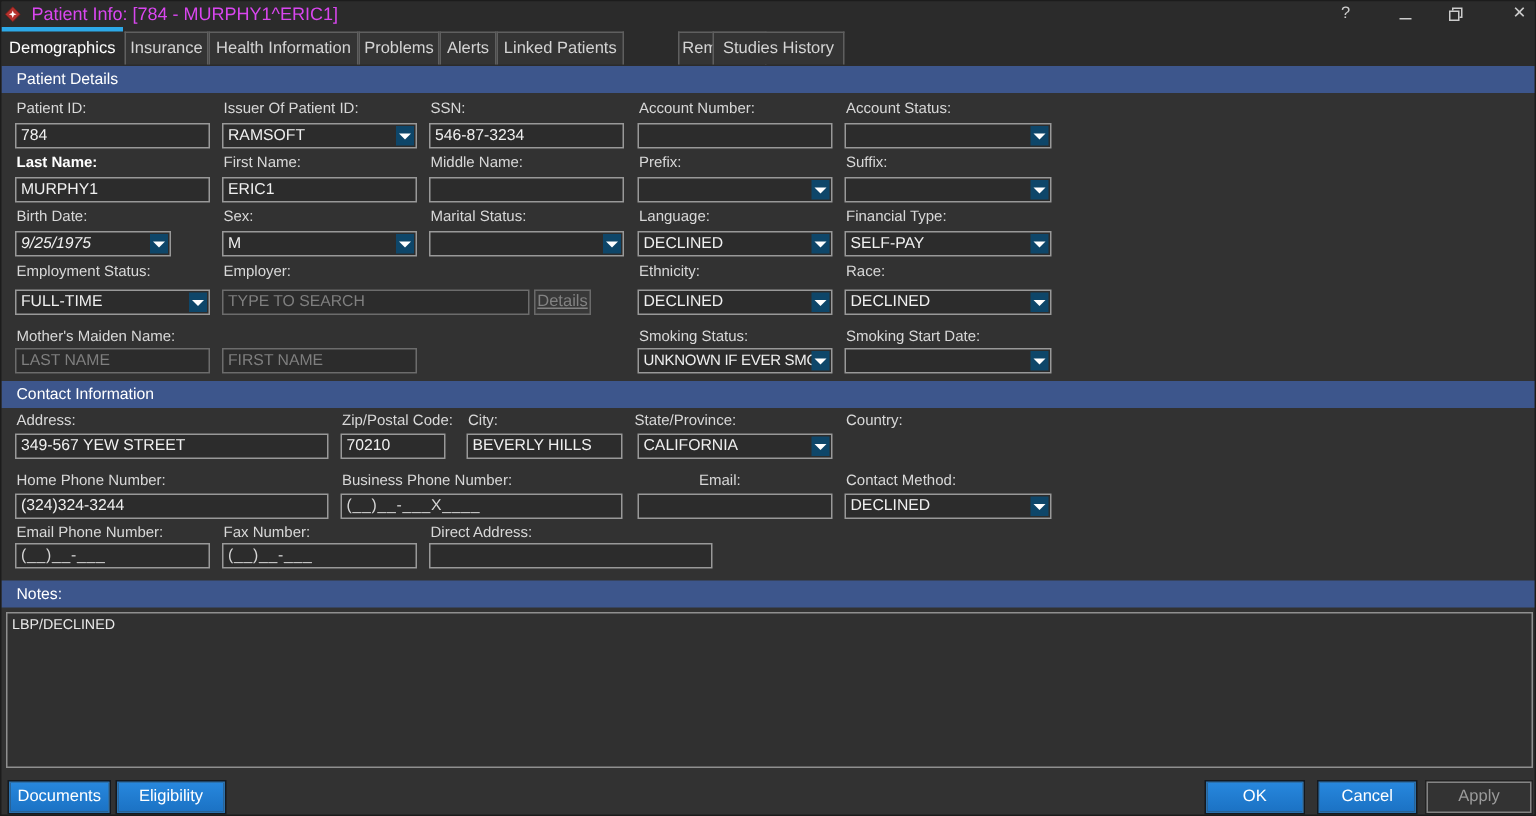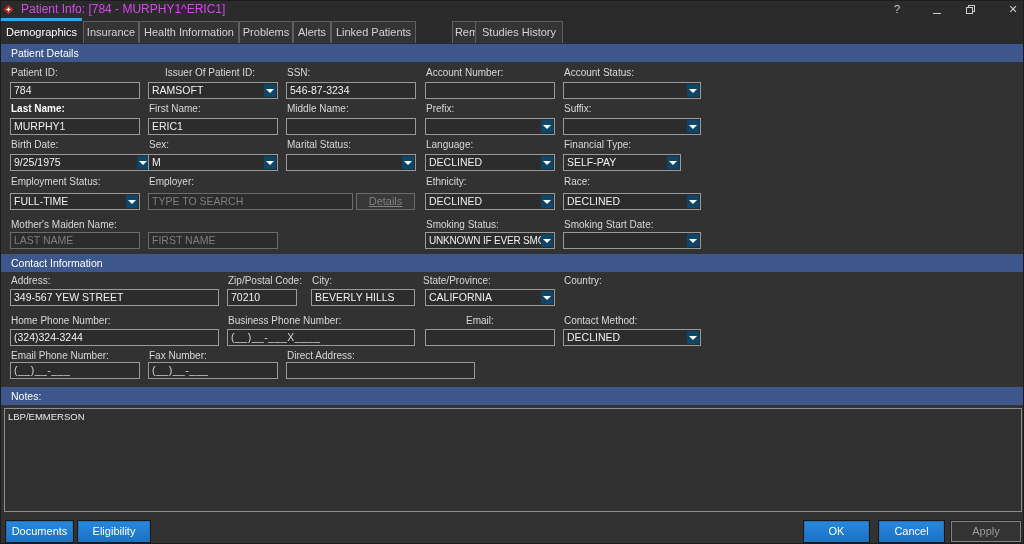--- a/index.html
+++ b/index.html
@@ -75,21 +75,21 @@
     <div class="tab" style="left:292px; width:38px;"><span>Alerts</span></div>
     <div class="tab" style="left:330px; width:85px;"><span>Linked Patients</span></div>
     <div class="tab" style="left:415px; width:59px;margin-left:36px;"><span>Reminders</span></div>
     <div class="tab" style="left:474px; width:88px;"><span>Studies History</span></div>
   </div>
 
   <div class="secbar" style="top:43px;">Patient Details</div>
 
   <div class="lbl" style="left:10px; top:66px;">Patient ID:</div>
   <div class="inp" style="left:9px; top:81px; width:130px;"><span>784</span></div>
-  <div class="lbl" style="left:164px; top:66px;">Issuer Of Patient ID:</div>
+  <div class="lbl" style="left:148px; top:66px;">Issuer Of Patient ID:</div>
   <div class="inp combo" style="left:147px; top:81px; width:130px;"><span>RAMSOFT</span><span class="cbtn">
         <i class="arr"></i>
       </span></div>
   <div class="lbl" style="left:286px; top:66px;">SSN:</div>
   <div class="inp" style="left:285px; top:81px; width:130px;"><span>546-87-3234</span></div>
   <div class="lbl" style="left:425px; top:66px;">Account Number:</div>
   <div class="inp" style="left:424px; top:81px; width:130px;"><span></span></div>
   <div class="lbl" style="left:563px; top:66px;">Account Status:</div>
   <div class="inp combo" style="left:562px; top:81px; width:138px;"><span></span><span class="cbtn">
         <i class="arr"></i>
@@ -104,47 +104,47 @@
   <div class="lbl" style="left:425px; top:102px;">Prefix:</div>
   <div class="inp combo" style="left:424px; top:117px; width:130px;"><span></span><span class="cbtn">
         <i class="arr"></i>
       </span></div>
   <div class="lbl" style="left:563px; top:102px;">Suffix:</div>
   <div class="inp combo" style="left:562px; top:117px; width:138px;"><span></span><span class="cbtn">
         <i class="arr"></i>
       </span></div>
 
   <div class="lbl" style="left:10px; top:138px;">Birth Date:</div>
-  <div class="inp combo" style="left:9px; top:153px; width:141px;"><span>9/25/1975</span><span class="cbtn">
+  <div class="inp combo" style="left:9px; top:153px; width:104px;font-style:italic;"><span>9/25/1975</span><span class="cbtn">
         <i class="arr"></i>
       </span></div>
   <div class="lbl" style="left:148px; top:138px;">Sex:</div>
   <div class="inp combo" style="left:147px; top:153px; width:130px;"><span>M</span><span class="cbtn">
         <i class="arr"></i>
       </span></div>
   <div class="lbl" style="left:286px; top:138px;">Marital Status:</div>
   <div class="inp combo" style="left:285px; top:153px; width:130px;"><span></span><span class="cbtn">
         <i class="arr"></i>
       </span></div>
   <div class="lbl" style="left:425px; top:138px;">Language:</div>
   <div class="inp combo" style="left:424px; top:153px; width:130px;"><span>DECLINED</span><span class="cbtn">
         <i class="arr"></i>
       </span></div>
   <div class="lbl" style="left:563px; top:138px;">Financial Type:</div>
-  <div class="inp combo" style="left:562px; top:153px; width:118px;"><span>SELF-PAY</span><span class="cbtn">
+  <div class="inp combo" style="left:562px; top:153px; width:138px;"><span>SELF-PAY</span><span class="cbtn">
         <i class="arr"></i>
       </span></div>
 
   <div class="lbl" style="left:10px; top:175px;">Employment Status:</div>
   <div class="inp combo" style="left:9px; top:192px; width:130px;"><span>FULL-TIME</span><span class="cbtn">
         <i class="arr"></i>
       </span></div>
   <div class="lbl" style="left:148px; top:175px;">Employer:</div>
   <div class="inp dim" style="left:147px; top:192px; width:205px;"><span class="ph">TYPE TO SEARCH</span></div>
-  <div class="btn details" style="left:355px; top:192px; width:59px;text-decoration:underline;">Details</div>
+  <div class="btn details" style="left:355px; top:192px; width:38px;text-decoration:underline;">Details</div>
   <div class="lbl" style="left:425px; top:175px;">Ethnicity:</div>
   <div class="inp combo" style="left:424px; top:192px; width:130px;"><span>DECLINED</span><span class="cbtn">
         <i class="arr"></i>
       </span></div>
   <div class="lbl" style="left:563px; top:175px;">Race:</div>
   <div class="inp combo" style="left:562px; top:192px; width:138px;"><span>DECLINED</span><span class="cbtn">
         <i class="arr"></i>
       </span></div>
 
   <div class="lbl" style="left:10px; top:218px;">Mother's Maiden Name:</div>
@@ -185,21 +185,21 @@
       </span></div>
 
   <div class="lbl" style="left:10px; top:349px;">Email Phone Number:</div>
   <div class="inp" style="left:9px; top:361px; width:130px;"><span class="mask">(__)__-___</span></div>
   <div class="lbl" style="left:148px; top:349px;">Fax Number:</div>
   <div class="inp" style="left:147px; top:361px; width:130px;"><span class="mask">(__)__-___</span></div>
   <div class="lbl" style="left:286px; top:349px;">Direct Address:</div>
   <div class="inp" style="left:285px; top:361px; width:189px;"><span></span></div>
 
   <div class="secbar" style="top:386px;">Notes:</div>
-  <div class="notes-area">LBP/EMMERSON</div>
+  <div class="notes-area">LBP/DECLINED</div>
 
   <div class="btn blue" style="left:5px; top:520px; width:67px;">Documents</div>
   <div class="btn blue" style="left:77px; top:520px; width:72px;">Eligibility</div>
   <div class="btn blue" style="left:803px; top:520px; width:65px;">OK</div>
   <div class="btn blue" style="left:878px; top:520px; width:65px;">Cancel</div>
   <div class="btn disabled" style="left:950px; top:520px; width:70px;">Apply</div>
 
 </div>
 
 </body></html>

